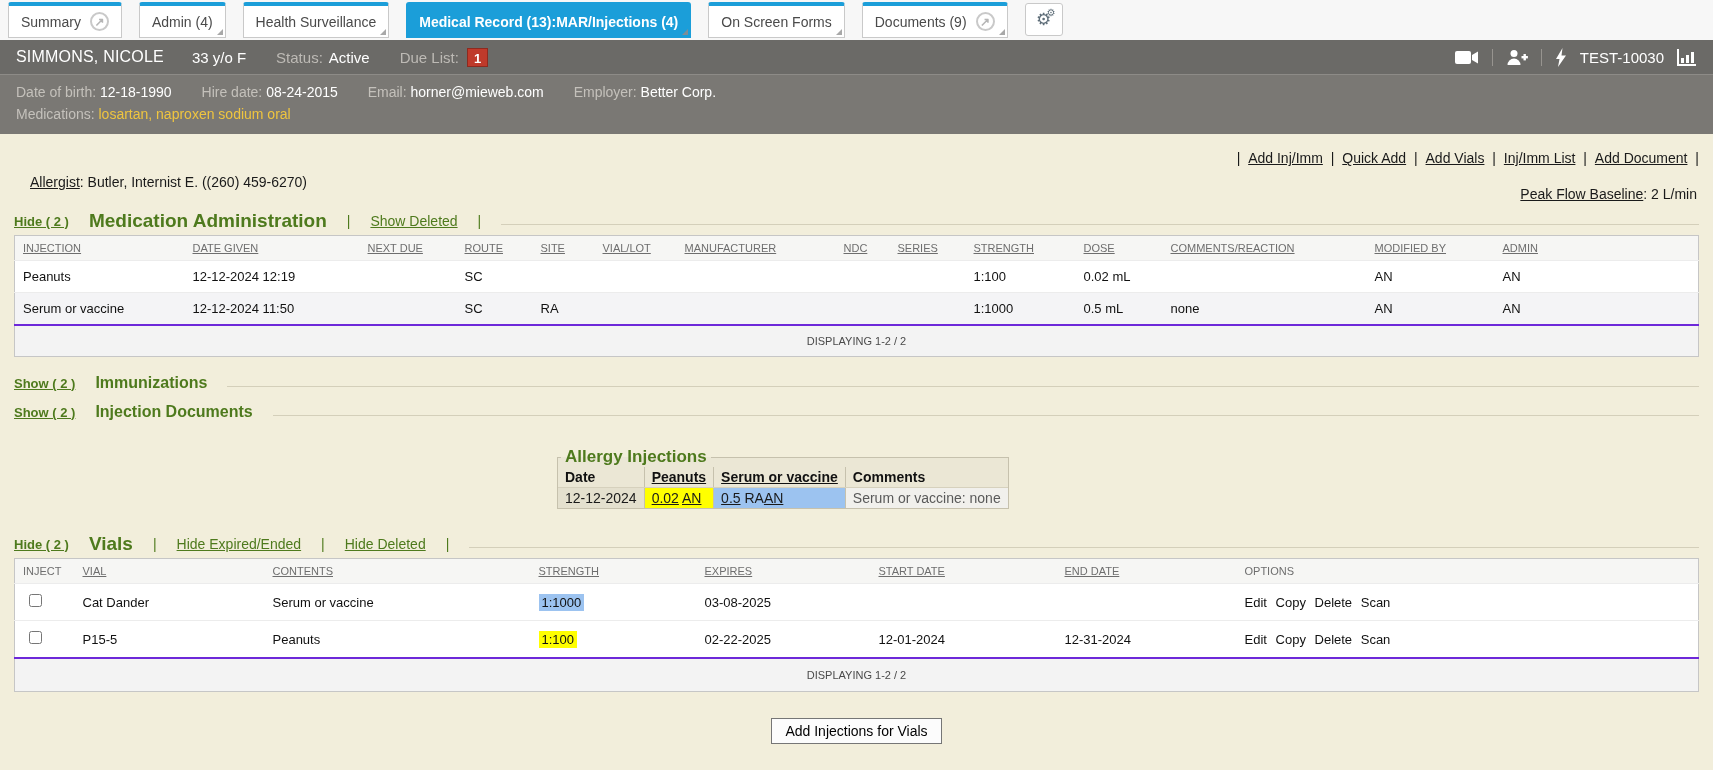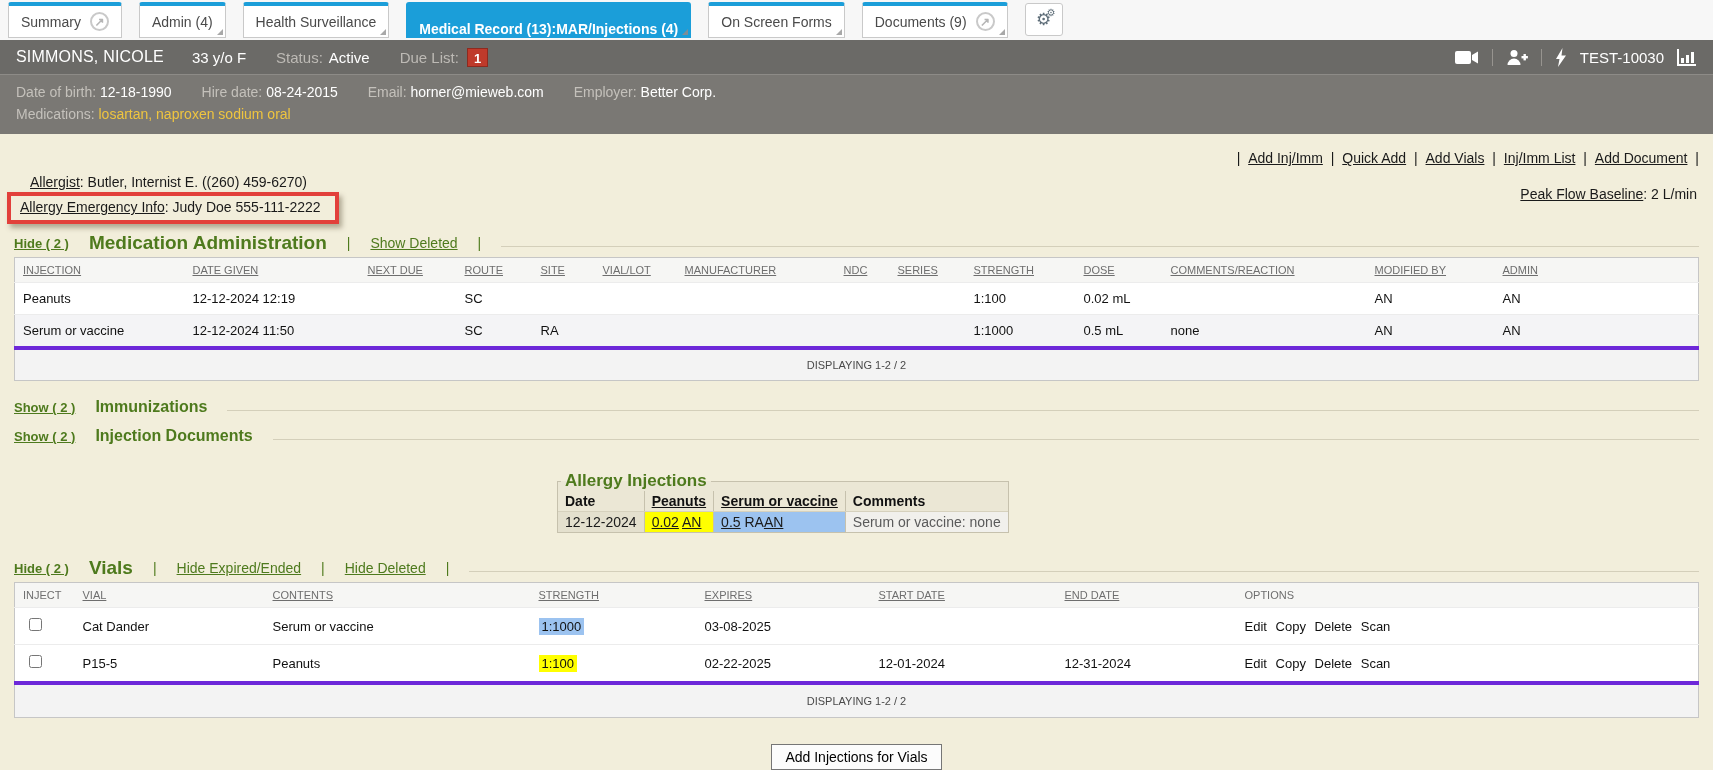--- a/index.html
+++ b/index.html
@@ -8,21 +8,21 @@
     width:1713px; height:770px; overflow:hidden;
     background:#f2eedb;
     font-family:"Liberation Sans", sans-serif;
     font-size:13px; color:#1a1a1a;
   }
   
   .tabbar { background:#f7f7f7; height:40px; display:flex; align-items:flex-start; padding:2px 0 0 8px; gap:17px; }
   .tab { position:relative; background:#fff; border:1px solid #c9c9c9; border-top:4px solid #1b9ed9;
          border-radius:3px 3px 0 0; height:36px; display:flex; align-items:center; padding:0 12px;
          font-size:14px; color:#4a4a4a; cursor:pointer; white-space:nowrap; }
-  .tab.active { background:#1b9ed9; border-color:#1b9ed9; color:#fff; font-weight:bold;align-items:flex-end; }
+  .tab.active { background:#1b9ed9; border-color:#1b9ed9; color:#fff; font-weight:bold; }
   .fold { position:absolute; right:2px; bottom:2px; width:0; height:0;
           border-bottom:6px solid #a8a8a8; border-left:6px solid transparent; }
   .tab.active .fold { border-bottom-color:#7f8d95; }
   .popout { display:inline-flex; align-items:center; justify-content:center; width:19px; height:19px;
             border:2px solid #c9c9c9; border-radius:50%; color:#b5b5b5; font-size:12px; margin-left:9px;
             font-weight:bold; line-height:1; }
   .gearbtn { background:#fff; border:1px solid #c9c9c9; border-radius:3px; height:33px; width:38px;
              display:flex; align-items:center; justify-content:center; color:#5f6e79; cursor:pointer;
              position:relative; margin-top:1px; }
   .gear-main { font-size:17px; }
@@ -63,21 +63,21 @@
   
   .datatable { width:1685px; margin:3px 14px 0; border-collapse:collapse; background:#fff;
                border:1px solid #c6c6c6; table-layout:fixed; }
   .datatable th { font-size:11px; color:#6e6e6e; font-weight:normal; text-align:left; padding:6px 8px;
                   background:#f6f6f4; text-decoration:underline; white-space:nowrap; overflow:hidden; }
   .datatable th.nound { text-decoration:none; }
   .datatable td { font-size:13px; color:#111; padding:8px 8px; border-top:1px solid #ececec;
                   white-space:nowrap; overflow:hidden; }
   tr.alt td { background:#f4f4f6; }
   .displaying td { background:#f3f3f3; text-align:center; font-size:11px; color:#4a4a4a;
-                   padding:9px; border-top:4px solid #6d28d9;margin-top:35px; }
+                   padding:9px; border-top:2px solid #6d28d9;margin-top:35px; }
   .vials-table td { padding:10px 8px; }
   .hl-y { background:#ffff00; padding:1px 3px; }
   .hl-b { background:#9cc3f0; padding:1px 3px; }
   .optlink { margin-right:5px; cursor:pointer; }
   input[type=checkbox] { width:13px; height:13px; margin:0 0 0 6px; }
   
   .ai-fieldset { margin:26px 0 0 557px; width:395px; border:1px solid #c6c1ad; padding:0; background:#ebe7d5; }
   .ai-fieldset legend { color:#4e7a1d; font-weight:bold; font-size:17px; padding:0 4px; margin-left:3px; }
   .ai-table { border-collapse:collapse; width:100%; font-size:14px; }
   .ai-table th { text-align:left; padding:2px 7px; font-weight:bold; color:#111;
@@ -192,23 +192,20 @@
     <span>|</span>
     <span class="alink">Add Document</span>
     <span>|</span>
   </div>
 
   <div class="info-row">
     <div class="left-info">
       <div>
         <span class="u">Allergist</span><span>: Butler, Internist E. ((260) 459-6270)</span>
       </div>
-      <div class="alert-box">
-        <span class="u">Allergy Emergency Info</span><span>: Judy Doe 555-111-2222</span>
-      </div>
     </div>
     <div class="peak">
       <span class="u">Peak Flow Baseline</span><span>: 2 L/min</span>
     </div>
   </div>
 
   <div class="section" style="margin-top:8px;">
     <span class="slink">Hide ( 2 )</span>
     <span class="stitle">Medication Administration</span>
     <span class="spipe">|</span>

